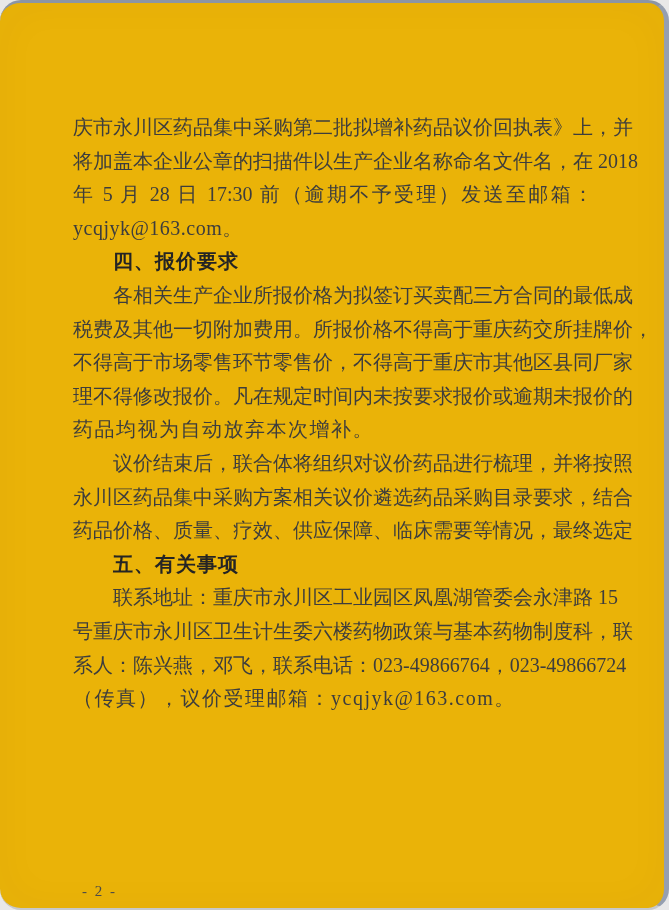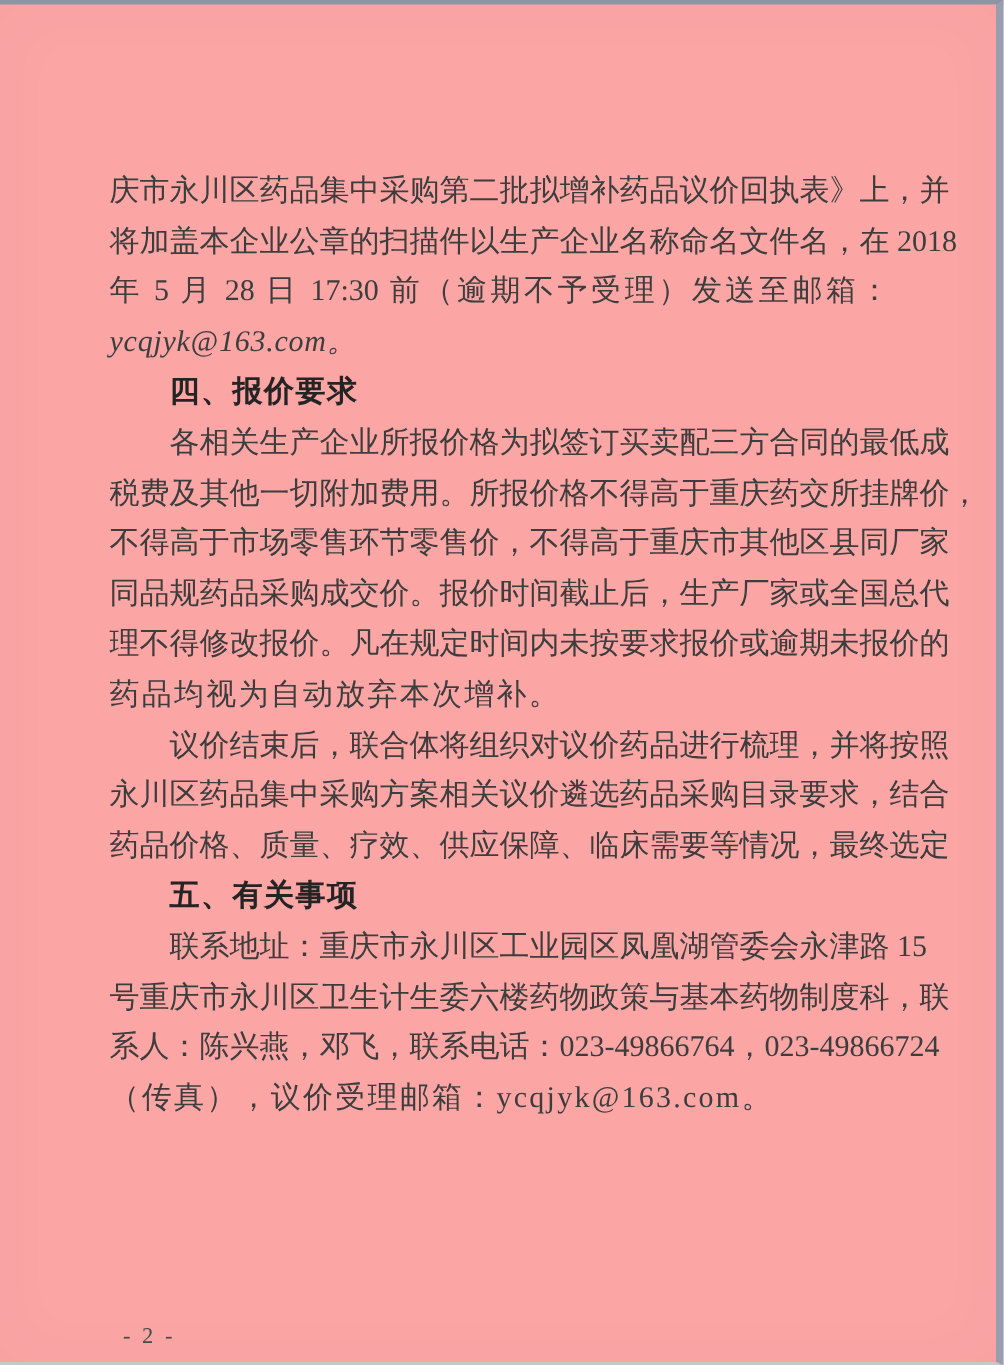--- a/index.html
+++ b/index.html
@@ -1,27 +1,28 @@
 <!DOCTYPE html>
 <html><head>
 <meta charset="utf-8">
 <style>
   html, body { margin: 0; padding: 0; background: #e8e8e8; }
   .page {
     position: relative;
     width: 669px;
     height: 910px;
     box-sizing: border-box;
-    background: #fca5a5;
+    background: #eab308;
     border-top: 3px solid #8b95a5;
     border-right: 5px solid #959fb0;
     border-bottom: 2px solid #c6c8ca;
     box-shadow: inset 0 0 45px rgba(60,70,90,0.03);
     overflow: hidden;
     font-family: "Liberation Serif", "DejaVu Serif", serif;
+    border-radius: 21px;
   }
   .content {
     position: absolute;
     left: 73px;
     top: 108px;
     width: 520px;
     font-size: 20px;
     line-height: 33.6px;
     color: #3d3d3d;
   }
@@ -35,21 +36,20 @@
   .ln.indent { text-indent: 2em; }
   .ln.end {
     text-align: center;
     text-align-last: left;
     letter-spacing: 1.5px;
   }
   .ln.end-latin {
     text-align: right;
     text-align-last: left;
     letter-spacing: 0.5px;
-    font-style: italic;
   }
   .heading {
     text-indent: 2em;
     text-align: left;
     text-align-last: left;
     font-family: Liberation Sans, sans-serif;
     font-weight: 700;
     color: #242424;
     letter-spacing: 1px;
   }
@@ -72,21 +72,20 @@
     <div class="ln">庆市永川区药品集中采购第二批拟增补药品议价回执表》上，并</div>
     <div class="ln">将加盖本企业公章的扫描件以生产企业名称命名文件名，在 2018</div>
     <div class="ln">年 5 月 28 日 17:30 前（逾期不予受理）发送至邮箱：</div>
     <div class="ln end-latin">ycqjyk@163.com。</div>
 
     <div class="ln heading">四、报价要求</div>
 
     <div class="ln indent">各相关生产企业所报价格为拟签订买卖配三方合同的最低成</div>
     <div class="ln">税费及其他一切附加费用。所报价格不得高于重庆药交所挂牌价，</div>
     <div class="ln">不得高于市场零售环节零售价，不得高于重庆市其他区县同厂家</div>
-    <div class="ln">同品规药品采购成交价。报价时间截止后，生产厂家或全国总代</div>
     <div class="ln">理不得修改报价。凡在规定时间内未按要求报价或逾期未报价的</div>
     <div class="ln end">药品均视为自动放弃本次增补。</div>
 
     <div class="ln indent">议价结束后，联合体将组织对议价药品进行梳理，并将按照</div>
     <div class="ln">永川区药品集中采购方案相关议价遴选药品采购目录要求，结合</div>
     <div class="ln">药品价格、质量、疗效、供应保障、临床需要等情况，最终选定</div>
 
     <div class="ln heading">五、有关事项</div>
 
     <div class="ln indent">联系地址：重庆市永川区工业园区凤凰湖管委会永津路 15</div>

